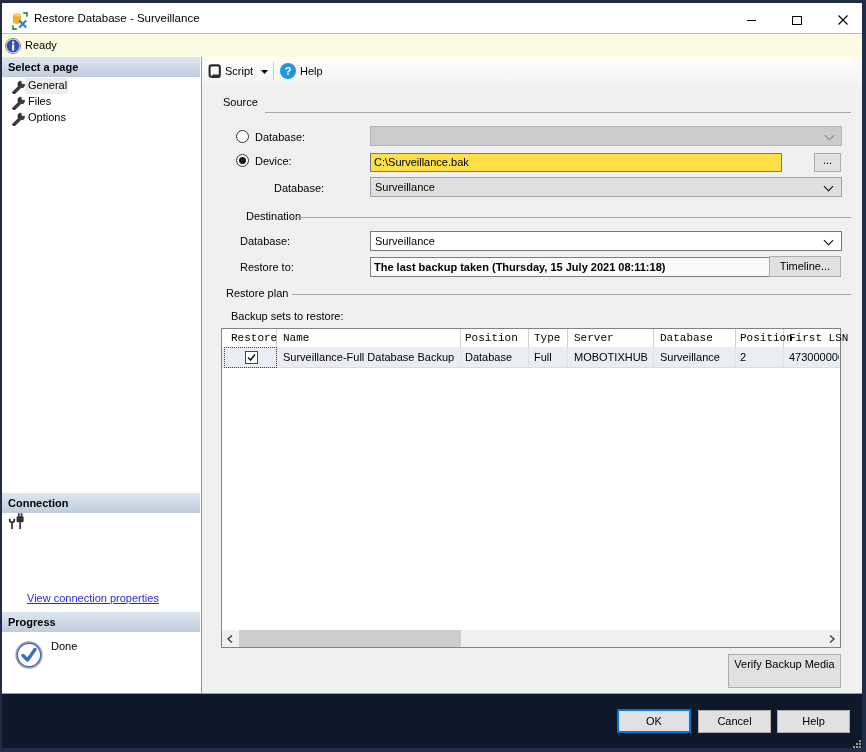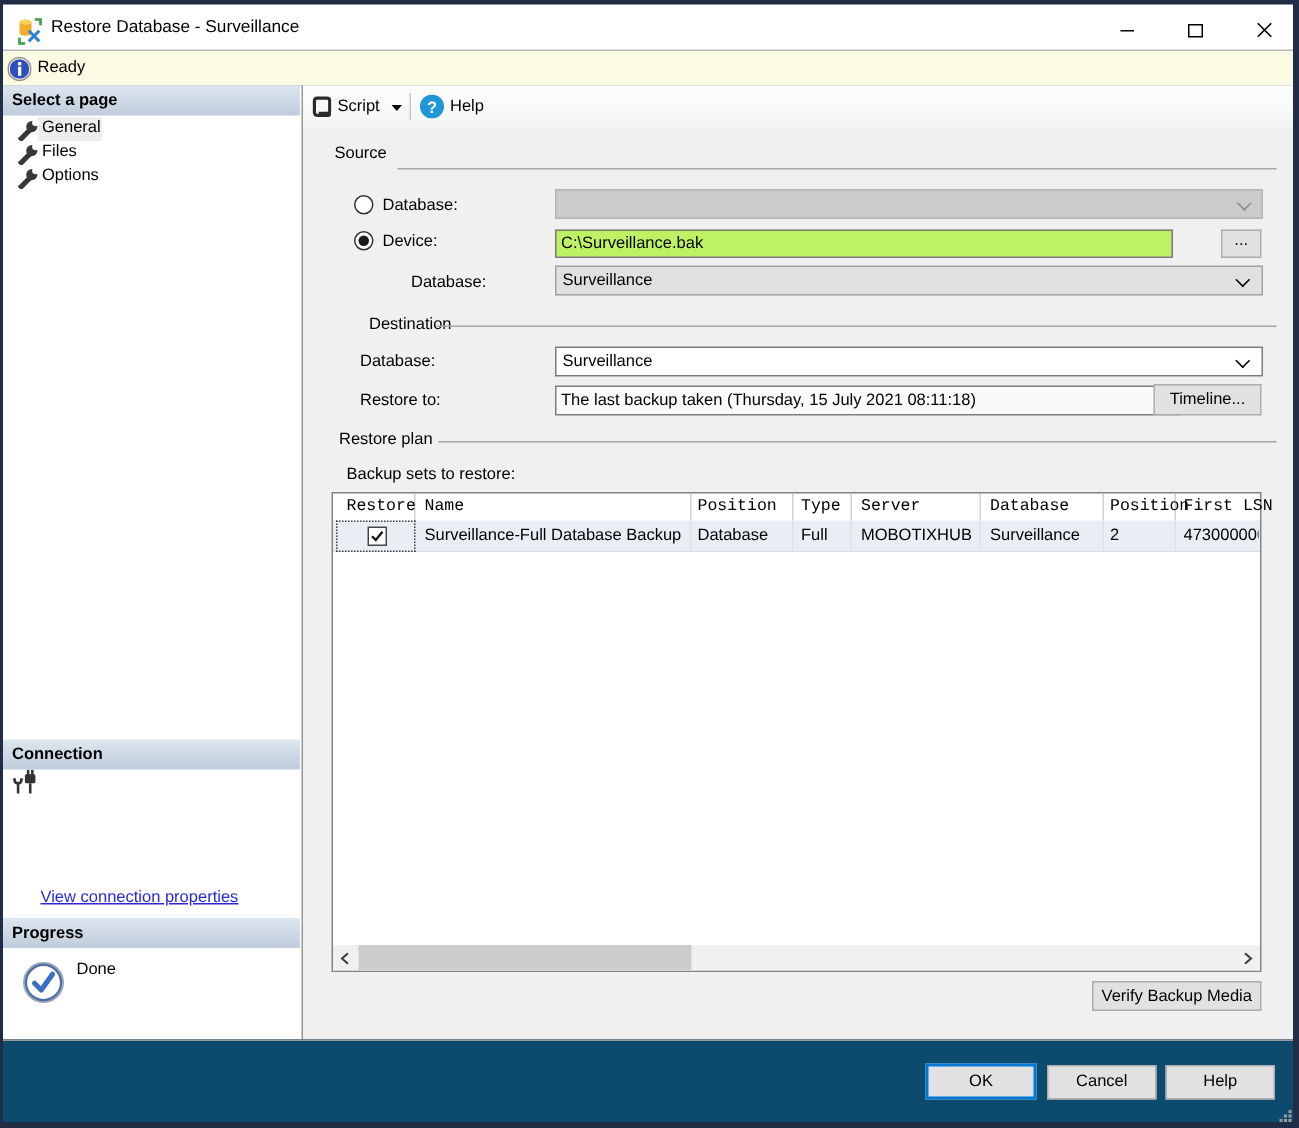--- a/index.html
+++ b/index.html
@@ -13,40 +13,40 @@
 }
 .abs { position:absolute; }
 
 
 #titlebar { left:2px; top:3px; width:860px; height:31px; background:#fff; border-bottom:1px solid #b9b9b9; }
 #title-text { left:32px; top:0; height:31px; line-height:31px; font-size:11.5px; color:#000; }
 #readybar { left:2px; top:34px; width:860px; height:23px; background:#fbfae2; }
 #leftpanel { left:2px; top:57px; width:200px; height:636px; background:#fff; border-right:1px solid #969696; }
 #rightpanel { left:202px; top:57px; width:660px; height:636px; background:#f0f0f0; }
 #toolbar { left:202px; top:57px; width:660px; height:28px; background:linear-gradient(#fdfdfd,#f4f4f4); }
-#footer { left:2px; top:693px; width:860px; height:55px; background:#0c4a6e; border-top:1px solid #9b9b9b; }
+#footer { left:2px; top:693px; width:860px; height:55px; background:#0f172a; border-top:1px solid #9b9b9b; }
 
 
 .winglyph { position:absolute; }
 
 
 .pheader { position:absolute; left:0; width:198px; height:20px; background:linear-gradient(#dde7f0,#bfccdb); font-weight:bold; font-size:11px; line-height:20px; padding-left:6px; color:#000; }
 .treeitem { position:absolute; left:26px; font-size:11px; }
 .wrench { left:10px; }
 .link { color:#2a2ad4; text-decoration:underline; font-size:11px; }
 
 
 .lbl { position:absolute; font-size:11px; white-space:nowrap; }
 .grpline { position:absolute; height:1px; background:#a8a8a8; }
 .radio { position:absolute; width:13px; height:13px; border:1px solid #333333; border-radius:50%; background:#fff; }
 .radio.sel::after { content:""; position:absolute; left:2px; top:2px; width:7px; height:7px; background:#1a1a1a; border-radius:50%; }
 .combo-dis { position:absolute; background:#cbcbcb; border:1px solid #b5b5b5; }
 .combo-gray { position:absolute; background:#e0e0e0; border:1px solid #a2a2a2; font-size:11px; }
 .combo-white { position:absolute; background:#fff; border:1px solid #7a7a7a; font-size:11px; }
-.tbox { position:absolute; background:#bef264; border:1px solid #7a7a7a; font-size:11px; white-space:nowrap; }
+.tbox { position:absolute; background:#fde047; border:1px solid #7a7a7a; font-size:11px; white-space:nowrap; }
 .btn { position:absolute; background:#e1e1e1; border:1px solid #adadad; font-size:11px; text-align:center; }
 .chev { position:absolute; width:7px; height:7px; border-right:1.6px solid #000; border-bottom:1.6px solid #000; transform:rotate(45deg); }
 
 
 #grid { left:221px; top:328px; width:620px; height:320px; background:#fff; border:1px solid #828282; }
 .colsep { position:absolute; top:0; width:1px; height:18px; background:#d0d0d0; }
 .hdrtxt { position:absolute; top:0; height:18px; line-height:18px; font-size:11px; white-space:nowrap;font-family:Liberation Mono, monospace; }
 .celltxt { position:absolute; top:18px; height:20px; line-height:20px; font-size:11px; white-space:nowrap; }
 
 
@@ -177,21 +177,21 @@
 
 <div class="lbl" style="left:226px; top:210px;padding-left:20px;">Destination</div>
 <div class="grpline" style="left:291px; top:217px; width:560px;"></div>
 
 <div class="lbl" style="left:240px; top:235px;">Database:</div>
 <div class="combo-white" style="left:370px; top:231px; width:472px; height:20px; line-height:18px; padding-left:4px;">Surveillance
   <div class="chev" style="right:9px; top:5px;"></div>
 </div>
 
 <div class="lbl" style="left:240px; top:261px;">Restore to:</div>
-<div class="tbox" style="left:370px; top:257px; width:417px; height:20px; line-height:18px; padding-left:3px; background:#fafafa; border-color:#7d7d7d;">The last backup taken (Thursday, 15 July 2021 08:11:18)</div>
+<div class="tbox" style="left:370px; top:257px; width:417px; height:20px; line-height:18px; padding-left:3px; background:#fafafa; border-color:#7d7d7d;font-weight:bold;">The last backup taken (Thursday, 15 July 2021 08:11:18)</div>
 <div class="btn" style="left:769px; top:256px; width:72px; height:21px; line-height:19px;">Timeline...</div>
 
 <div class="lbl" style="left:226px; top:287px;">Restore plan</div>
 <div class="grpline" style="left:292px; top:294px; width:559px;"></div>
 <div class="lbl" style="left:231px; top:310px;">Backup sets to restore:</div>
 
 <div class="abs" id="grid">
     <div class="colsep" style="left:54px;"></div>
   <div class="colsep" style="left:238px;"></div>
   <div class="colsep" style="left:306px;"></div>
@@ -235,21 +235,21 @@
     <svg style="position:absolute; left:5px; top:5px;" width="6" height="8" viewBox="0 0 6 8">
         <path d="M5 0.5 L1 4 L5 7.5" fill="none" stroke="#3f3f3f" stroke-width="1.4"></path>
       </svg>
     <svg style="position:absolute; right:5px; top:5px;" width="6" height="8" viewBox="0 0 6 8">
         <path d="M1 0.5 L5 4 L1 7.5" fill="none" stroke="#3f3f3f" stroke-width="1.4"></path>
       </svg>
     <div style="position:absolute; left:17px; top:0; width:222px; height:17px; background:#cdcdcd;"></div>
   </div>
 </div>
 
-<div class="btn" style="left:728px; top:654px; width:113px; height:20px; line-height:18px;">Verify Backup Media</div>
+<div class="btn" style="left:728px; top:654px; width:113px; height:34px; line-height:18px;">Verify Backup Media</div>
 
 <div class="abs" id="footer">
   <div class="btn" style="left:615px; top:15px; width:74px; height:24px; line-height:20px; border:2px solid #0078d7;">OK</div>
   <div class="btn" style="left:696px; top:16px; width:73px; height:23px; line-height:21px;">Cancel</div>
   <div class="btn" style="left:775px; top:16px; width:73px; height:23px; line-height:21px;">Help</div>
   <div class="dotgrip" style="left:857px; top:46px;"></div>
   <div class="dotgrip" style="left:854px; top:49px;"></div>
   <div class="dotgrip" style="left:857px; top:49px;"></div>
   <div class="dotgrip" style="left:851px; top:52px;"></div>
   <div class="dotgrip" style="left:854px; top:52px;"></div>

